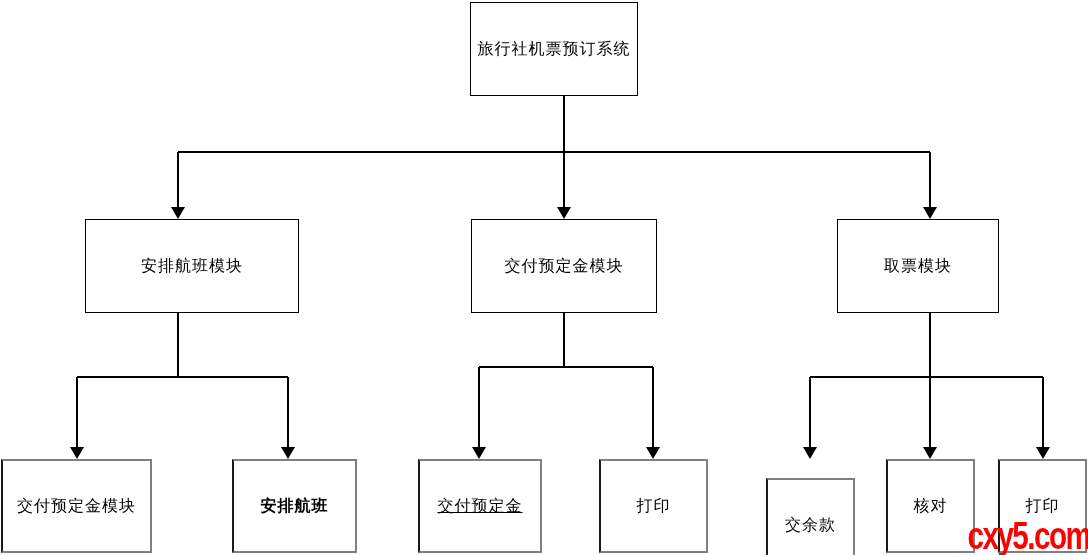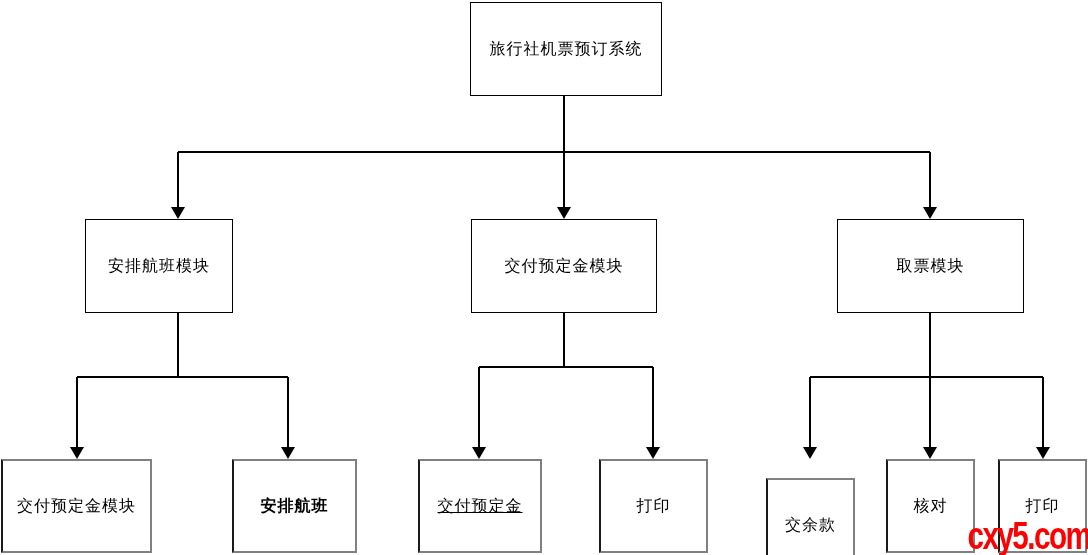--- a/index.html
+++ b/index.html
@@ -76,31 +76,31 @@
     <polygon points="923,207 937,207 930,219"></polygon>
     <polygon points="70,447 84,447 77,459"></polygon>
     <polygon points="281,447 295,447 288,459"></polygon>
     <polygon points="472,447 486,447 479,459"></polygon>
     <polygon points="646,447 660,447 653,459"></polygon>
     <polygon points="803,447 817,447 810,459"></polygon>
     <polygon points="923,447 937,447 930,459"></polygon>
     <polygon points="1036,447 1050,447 1043,459"></polygon>
   </svg>
 
-  <div class="node l1" style="left:470px; top:2px; width:192px; height:94px;">
+  <div class="node l1" style="left:470px; top:2px; width:168px; height:94px;">
     <span class="lbl">旅行社机票预订系统</span>
   </div>
 
-  <div class="node l2" style="left:85px; top:219px; width:148px; height:94px;">
+  <div class="node l2" style="left:85px; top:219px; width:214px; height:94px;">
     <span class="lbl">安排航班模块</span>
   </div>
   <div class="node l2" style="left:471px; top:219px; width:186px; height:94px;">
     <span class="lbl">交付预定金模块</span>
   </div>
-  <div class="node l2" style="left:837px; top:219px; width:187px; height:94px;">
+  <div class="node l2" style="left:837px; top:219px; width:162px; height:94px;">
     <span class="lbl">取票模块</span>
   </div>
 
   <div class="node l3" style="left:1px; top:459px; width:151px; height:94px;">
     <span class="lbl">交付预定金模块</span>
   </div>
   <div class="node l3" style="left:232px; top:459px; width:125px; height:94px;font-weight:bold;">
     <span class="lbl">安排航班</span>
   </div>
   <div class="node l3" style="left:418px; top:459px; width:124px; height:94px;text-decoration:underline;">

